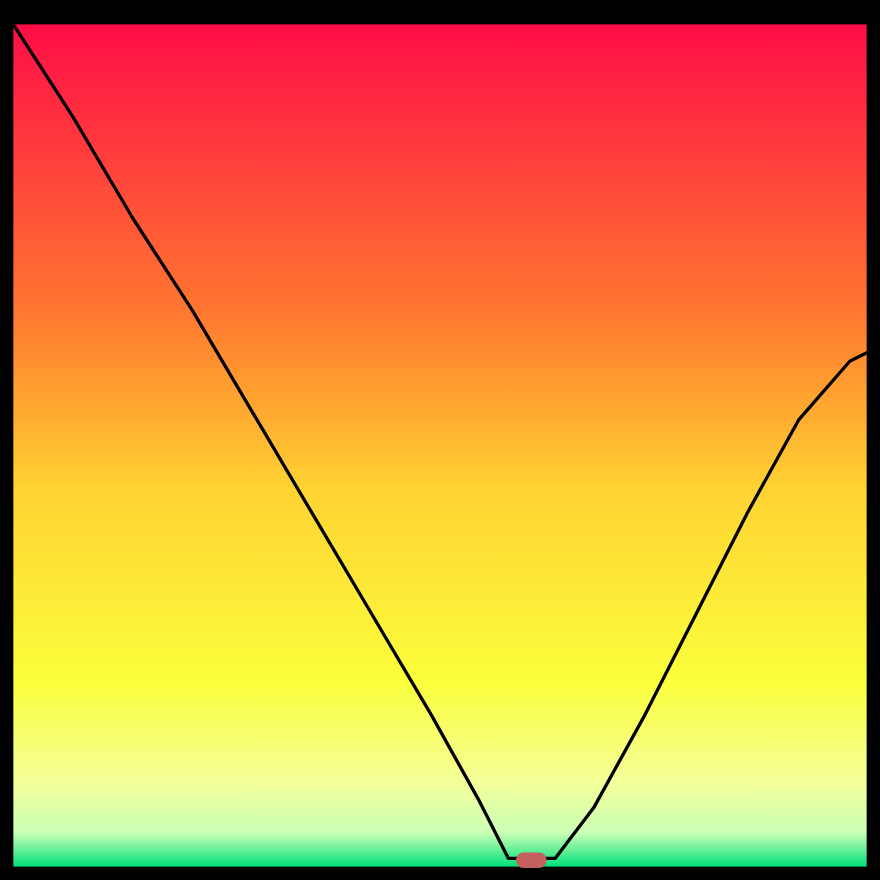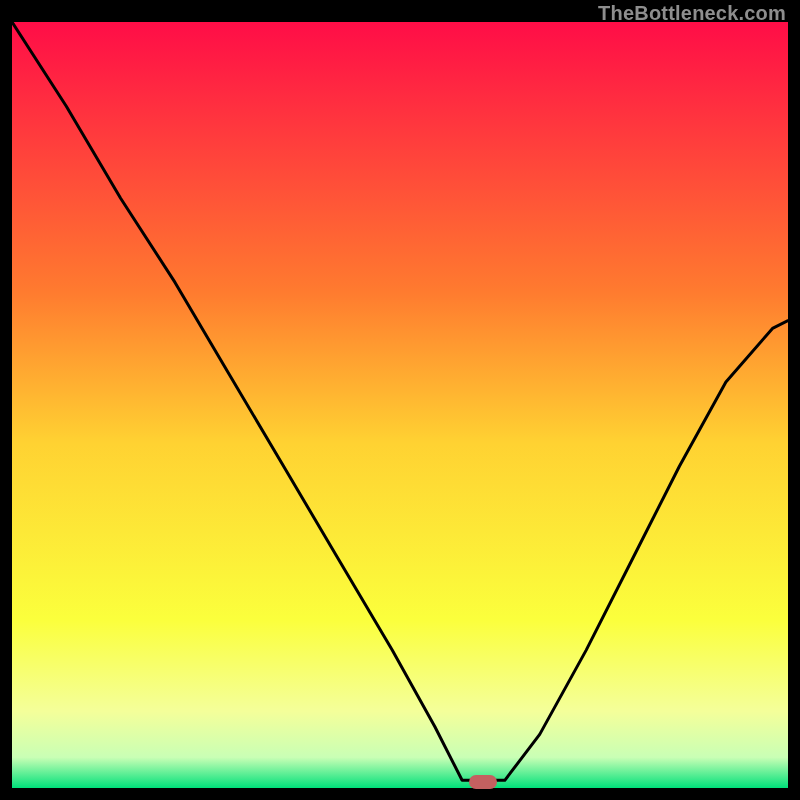--- a/index.html
+++ b/index.html
@@ -79,15 +79,14 @@
     </svg>
 
     <svg class="curve-svg" viewBox="0 0 776 766" preserveAspectRatio="none">
       <path id="curve-path" fill="none" stroke-width="3" stroke-linejoin="round" stroke-linecap="round" d="M0.0 0.0 L54.3 84.3 L108.6 176.2 L163.0 260.4 L217.3 352.4 L271.6 444.3 L325.9 536.2 L380.2 628.1 L422.9 704.7 L450.1 758.3 L492.8 758.3 L527.7 712.4 L574.2 628.1 L620.8 536.2 L667.4 444.3 L713.9 360.0 L760.5 306.4 L776.0 298.7" stroke="#000000"></path>
     </svg>
 
     <div class="marker" style="left: 60.7%; top: 99.2%; background: rgb(196, 96, 96);"></div>
 
   </div>
 
-  <div class="watermark">TheBottleneck.com</div>
 
 </div>
 
 </body></html>

